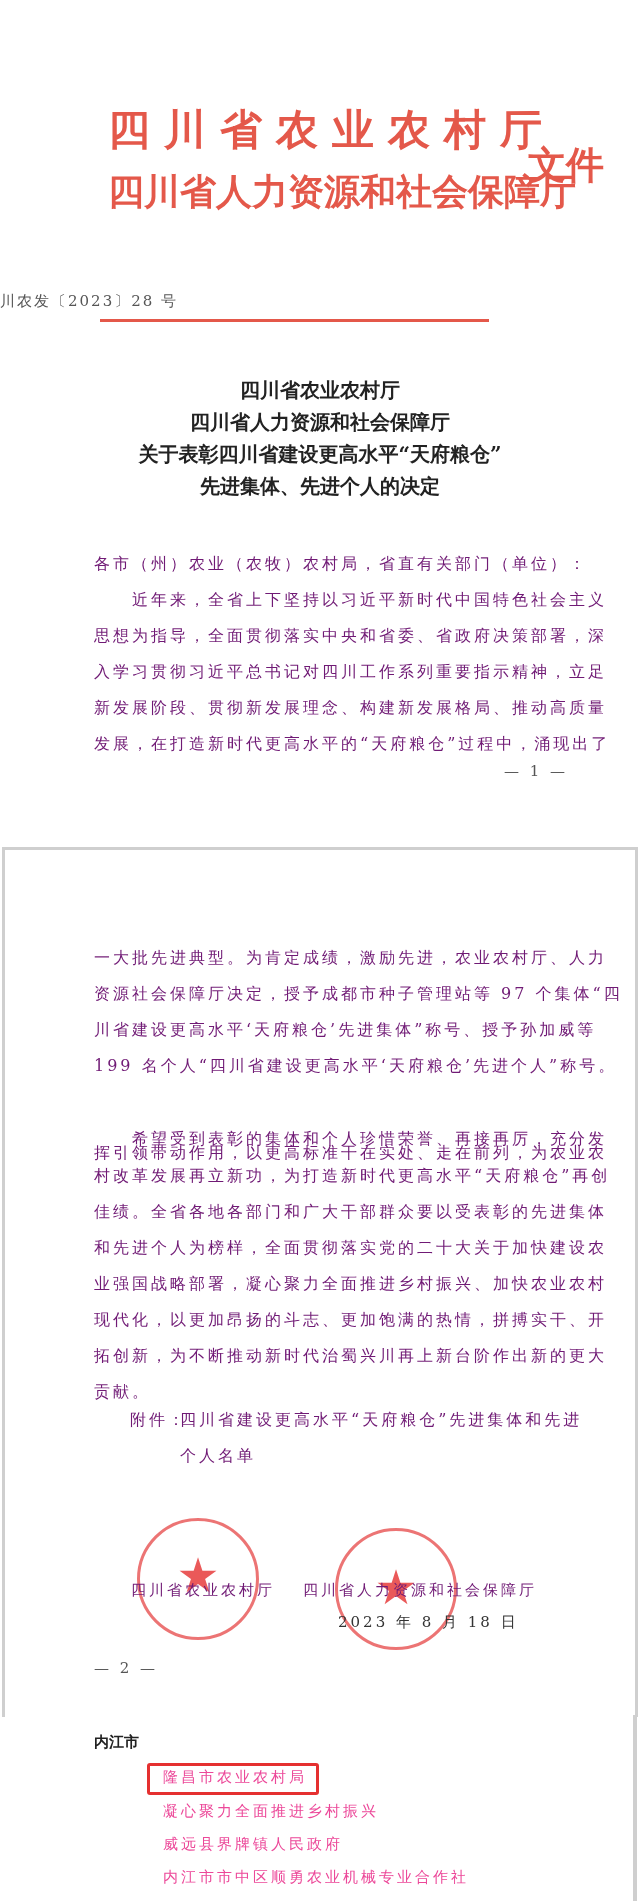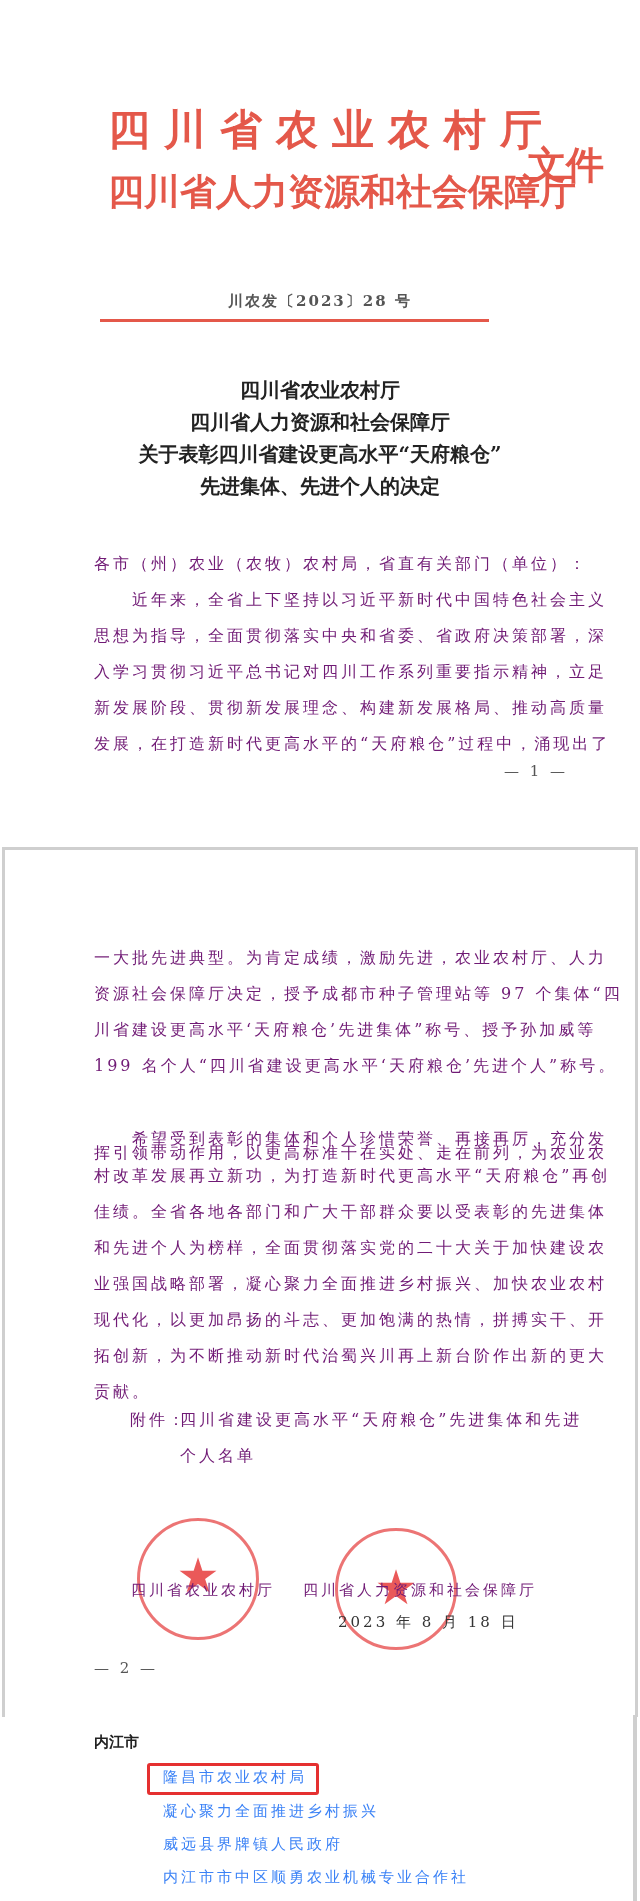--- a/index.html
+++ b/index.html
@@ -3,30 +3,30 @@
 <meta charset="utf-8">
 <style>
   html, body { margin:0; padding:0; background:#ffffff; }
   body { width:640px; height:1901px; position:relative; overflow:hidden;
          font-family:"DejaVu Serif", serif; color:#333; }
   .abs { position:absolute; }
   .red { color:#e4584a; }
   .hdr1 { left:108px; top:106px; font-size:42px; font-weight:bold; letter-spacing:14px; white-space:nowrap; line-height:48px; }
   .hdr2 { left:108px; top:170px; font-size:36px; font-weight:bold; letter-spacing:0px; white-space:nowrap; line-height:42px; }
   .hdr-wen { left:528px; top:143px; font-size:38px; font-weight:bold; white-space:nowrap; line-height:44px; }
-  .docno { left:0; width:640px; top:292px; text-align:center; font-size:15px; color:#555; letter-spacing:2px;font-weight:bold; }
+  .docno { left:0; width:640px; top:292px; text-align:left; font-size:15px; color:#555; letter-spacing:2px; }
   .redline { left:100px; top:319px; width:389px; height:3px; background:#e4584a; }
   .title { left:0; width:640px; text-align:center; font-size:20px; font-weight:bold; color:#222; line-height:32px; }
   .body { font-size:16px; color:#701a75; letter-spacing:3px; line-height:36px; white-space:nowrap; left:94px; }
   .pg { font-size:15px; color:#555; white-space:nowrap; letter-spacing:3px; }
   .page-border { left:2px; top:847px; width:636px; height:870px; border:3px solid #cfcfcf; border-bottom:none; box-sizing:border-box; }
   .page-border-right { left:633px; top:1715px; width:4px; height:186px; background:#cfcfcf; }
   .stamp { border:3px solid rgba(230,70,70,0.75); border-radius:50%; }
   .star { color:rgba(230,60,60,0.85); font-size:48px; line-height:48px; text-align:center; }
-  .list-item { font-size:15px; color:#3b82f6; letter-spacing:3px; white-space:nowrap; left:163px; }
+  .list-item { font-size:15px; color:#ec4899; letter-spacing:3px; white-space:nowrap; left:163px; }
   .highlight-box { left:147px; top:1763px; width:172px; height:32px; border:3px solid #e53030; border-radius:3px; box-sizing:border-box; }
 </style>
 </head>
 <body>
 
 <div>
   <div class="abs red hdr1">四川省农业农村厅</div>
   <div class="abs red hdr2">四川省人力资源和社会保障厅</div>
   <div class="abs red hdr-wen">文件</div>
 

